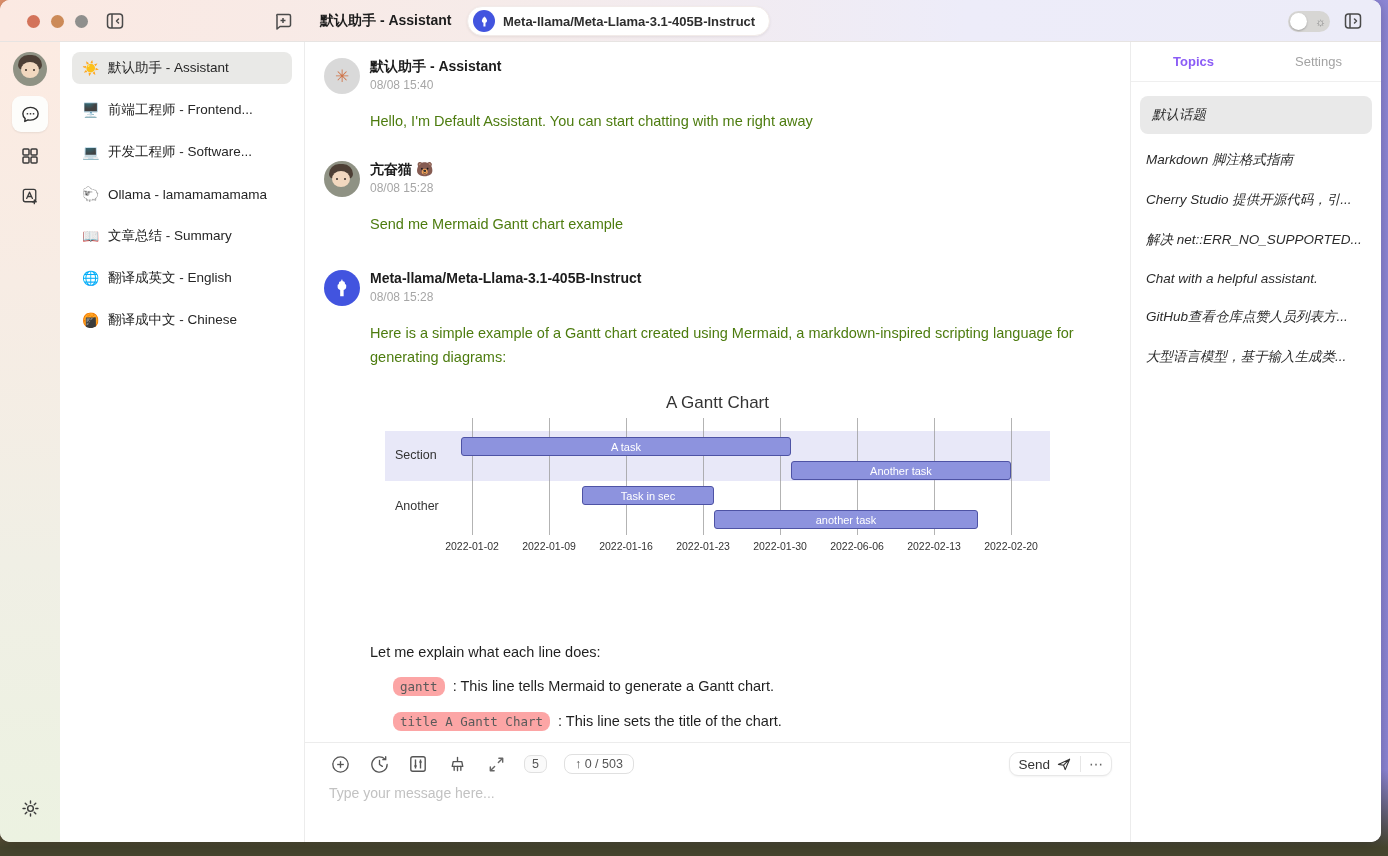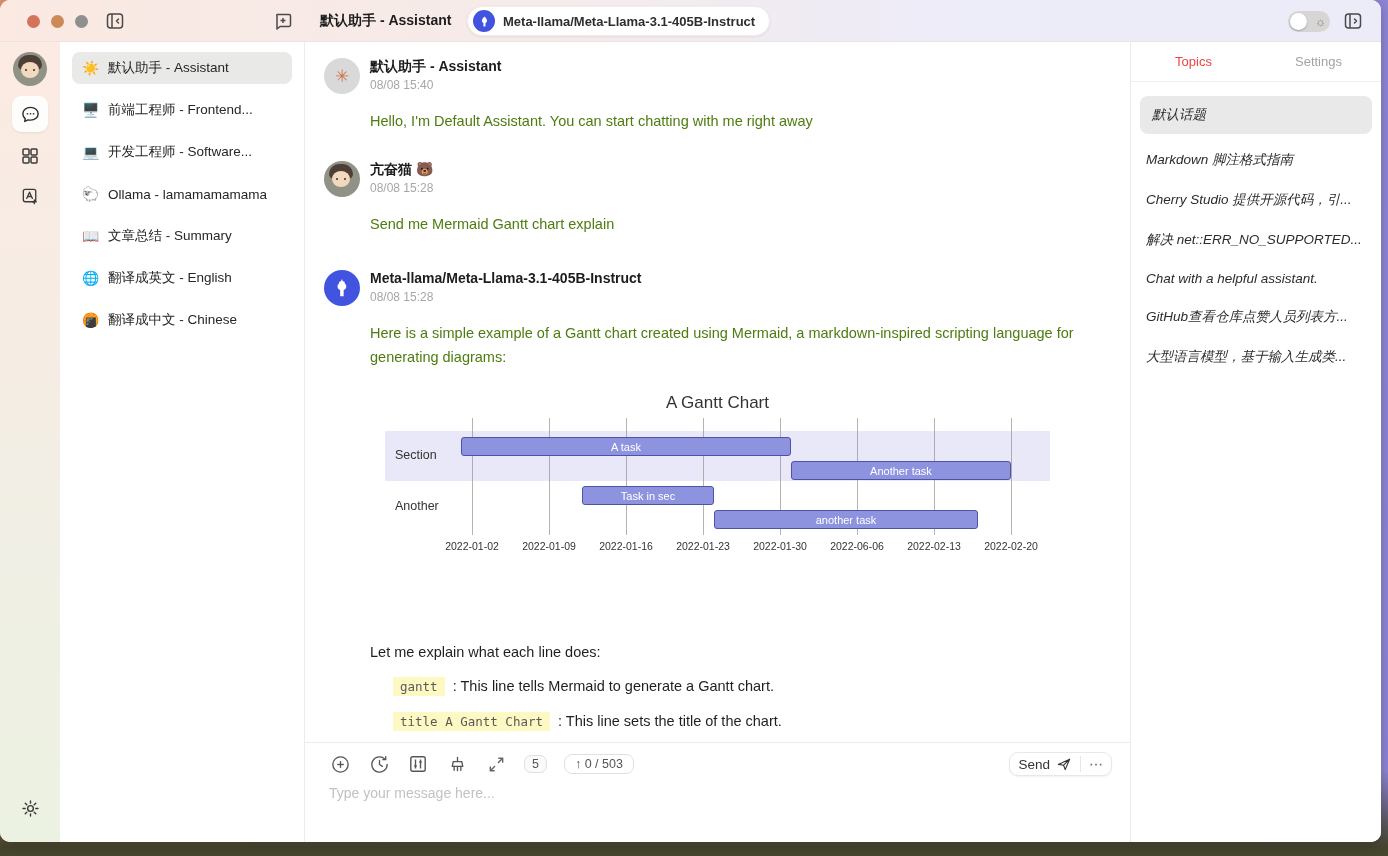--- a/index.html
+++ b/index.html
@@ -75,42 +75,42 @@
   .g-band { position:absolute; left:0; width:665px; background:#e8e8f8; }
   .g-line { position:absolute; top:25px; height:117px; width:1px; background:#9a9a9a; opacity:.75; }
   .g-bar { position:absolute; height:19px; background:#8d93de; border:1.5px solid #4e53a5; border-radius:3px;
     color:#fff; font-size:11px; display:flex; align-items:center; justify-content:center; overflow:hidden; }
   .g-sec { position:absolute; left:10px; font-size:12.5px; color:#333; }
   .g-tick { position:absolute; top:147px; width:80px; text-align:center; font-size:10.5px; color:#333; }
 
   .explain-intro { margin:80px 0 0 65px; font-size:14.5px; color:#1f1f1f; line-height:22px; }
   .explain-item { margin:12px 0 0 88px; font-size:14.5px; color:#1f1f1f; line-height:22px; }
   .explain-item code { font-family:"DejaVu Sans Mono", monospace; font-size:12.5px; color:#5a5a5a;
-    background:#fef9c3; border-radius:0; padding:2px 7px; white-space:pre; margin-right:4px; }
+    background:#fca5a5; border-radius:8px; padding:2px 7px; white-space:pre; margin-right:4px; }
 
   
   .inputbar { flex:1; border-top:1px solid #ececec; position:relative; }
   .in-toolbar { display:flex; align-items:center; gap:17px; padding:9px 18px 0 24px; }
   .ib-icon { width:22px; height:22px; display:flex; align-items:center; justify-content:center; color:#555; cursor:pointer; flex:0 0 auto; }
   .badge { border:1px solid #e0e0e0; border-radius:7px; padding:1px 7px; font-size:12.5px; color:#555; background:#fafafa; cursor:pointer; }
   .counter { border:1px solid #e0e0e0; border-radius:8px; padding:2px 10px; font-size:12.5px; color:#555; background:#fff; }
   .send-group { margin-left:auto; border:1px solid #e8e8e8; border-radius:9px; display:flex; align-items:center;
     padding:3px 8px; gap:8px; box-shadow:0 1px 2px rgba(0,0,0,.05); background:#fff; }
   .send-btn { display:flex; align-items:center; gap:6px; font-size:13.5px; color:#333; cursor:pointer; }
   .send-div { width:1px; height:16px; background:#e6e6e6; }
   .more-dots { color:#666; font-size:14px; cursor:pointer; line-height:1; }
   .msg-input { position:absolute; left:24px; top:42px; width:760px; height:56px; border:none; outline:none; resize:none;
     font-family:"Liberation Sans", sans-serif; font-size:14px; color:#333; background:transparent; }
   .msg-input::placeholder { color:#c2c2c2; }
 
   
   .rightpanel { flex:0 0 251px; background:#fff; border-left:1px solid #ececec; display:flex; flex-direction:column; }
   .rp-tabs { height:40px; display:flex; border-bottom:1px solid #efefef; }
   .rp-tab { flex:1; display:flex; align-items:center; justify-content:center; font-size:13px; color:#a3a3a3; cursor:pointer; }
-  .rp-tab.active { color:#ef4444; font-weight:400; }
+  .rp-tab.active { color:#8b5cf6; font-weight:700; }
   .topics { padding:14px 9px;font-style:italic; }
   .topic-item { font-size:13.5px; color:#2b2b2b; padding:11px 6px; border-radius:8px; cursor:pointer;
     white-space:nowrap; overflow:hidden; }
   .topic-item.selected { background:#e9e9e9; padding:10px 12px; margin-bottom:6px; }
   svg { display:block; }
 </style>
 </head>
 <body>
 
 <div class="desktop">
@@ -248,21 +248,21 @@
           <div class="m-av">
             <div class="avatar-user" style="width:36px;height:36px">
               <span class="hair"></span>
                   <span class="face"></span>
                   <span class="eye l"></span>
                   <span class="eye rr"></span>
             </div>
           </div>
           <div class="m-name">亢奋猫 🐻</div>
           <div class="m-time">08/08 15:28</div>
-          <div class="m-body">Send me Mermaid Gantt chart explain</div>
+          <div class="m-body">Send me Mermaid Gantt chart example</div>
         </div>
 
         <div class="msg" style="margin-top:32px">
           <div class="m-av av36 av-llama">
             <svg width="22" height="22" viewBox="0 0 24 24">
                   <path fill="#ffffff" d="M10 21v-6.8c-1.8-.4-2.8-1.7-2.8-3.5V9.2c0-.7.5-1.2 1.2-1.2h.2V6.6c0-1.2.9-2.1 2.1-2.1h.3l.4-1.4c.1-.5.9-.5 1 0l.4 1.4h.3c1.2 0 2.1.9 2.1 2.1V8h.2c.7 0 1.2.5 1.2 1.2v1.5c0 1.8-1 3.1-2.8 3.5V21z"></path>
                 </svg>
           </div>
           <div class="m-name">Meta-llama/Meta-Llama-3.1-405B-Instruct</div>
           <div class="m-time">08/08 15:28</div>

